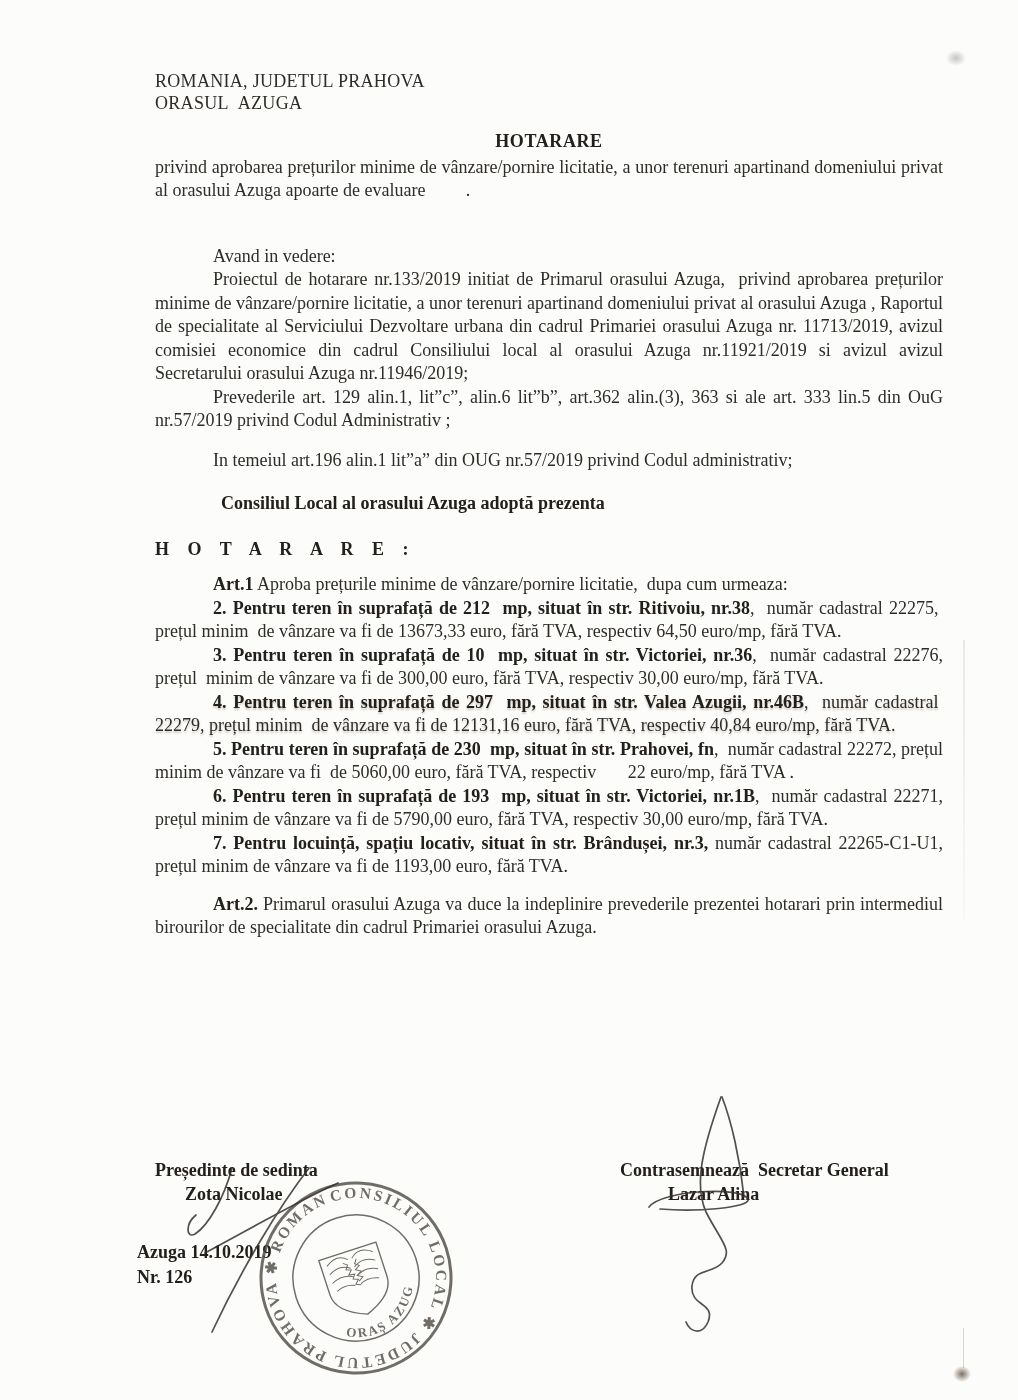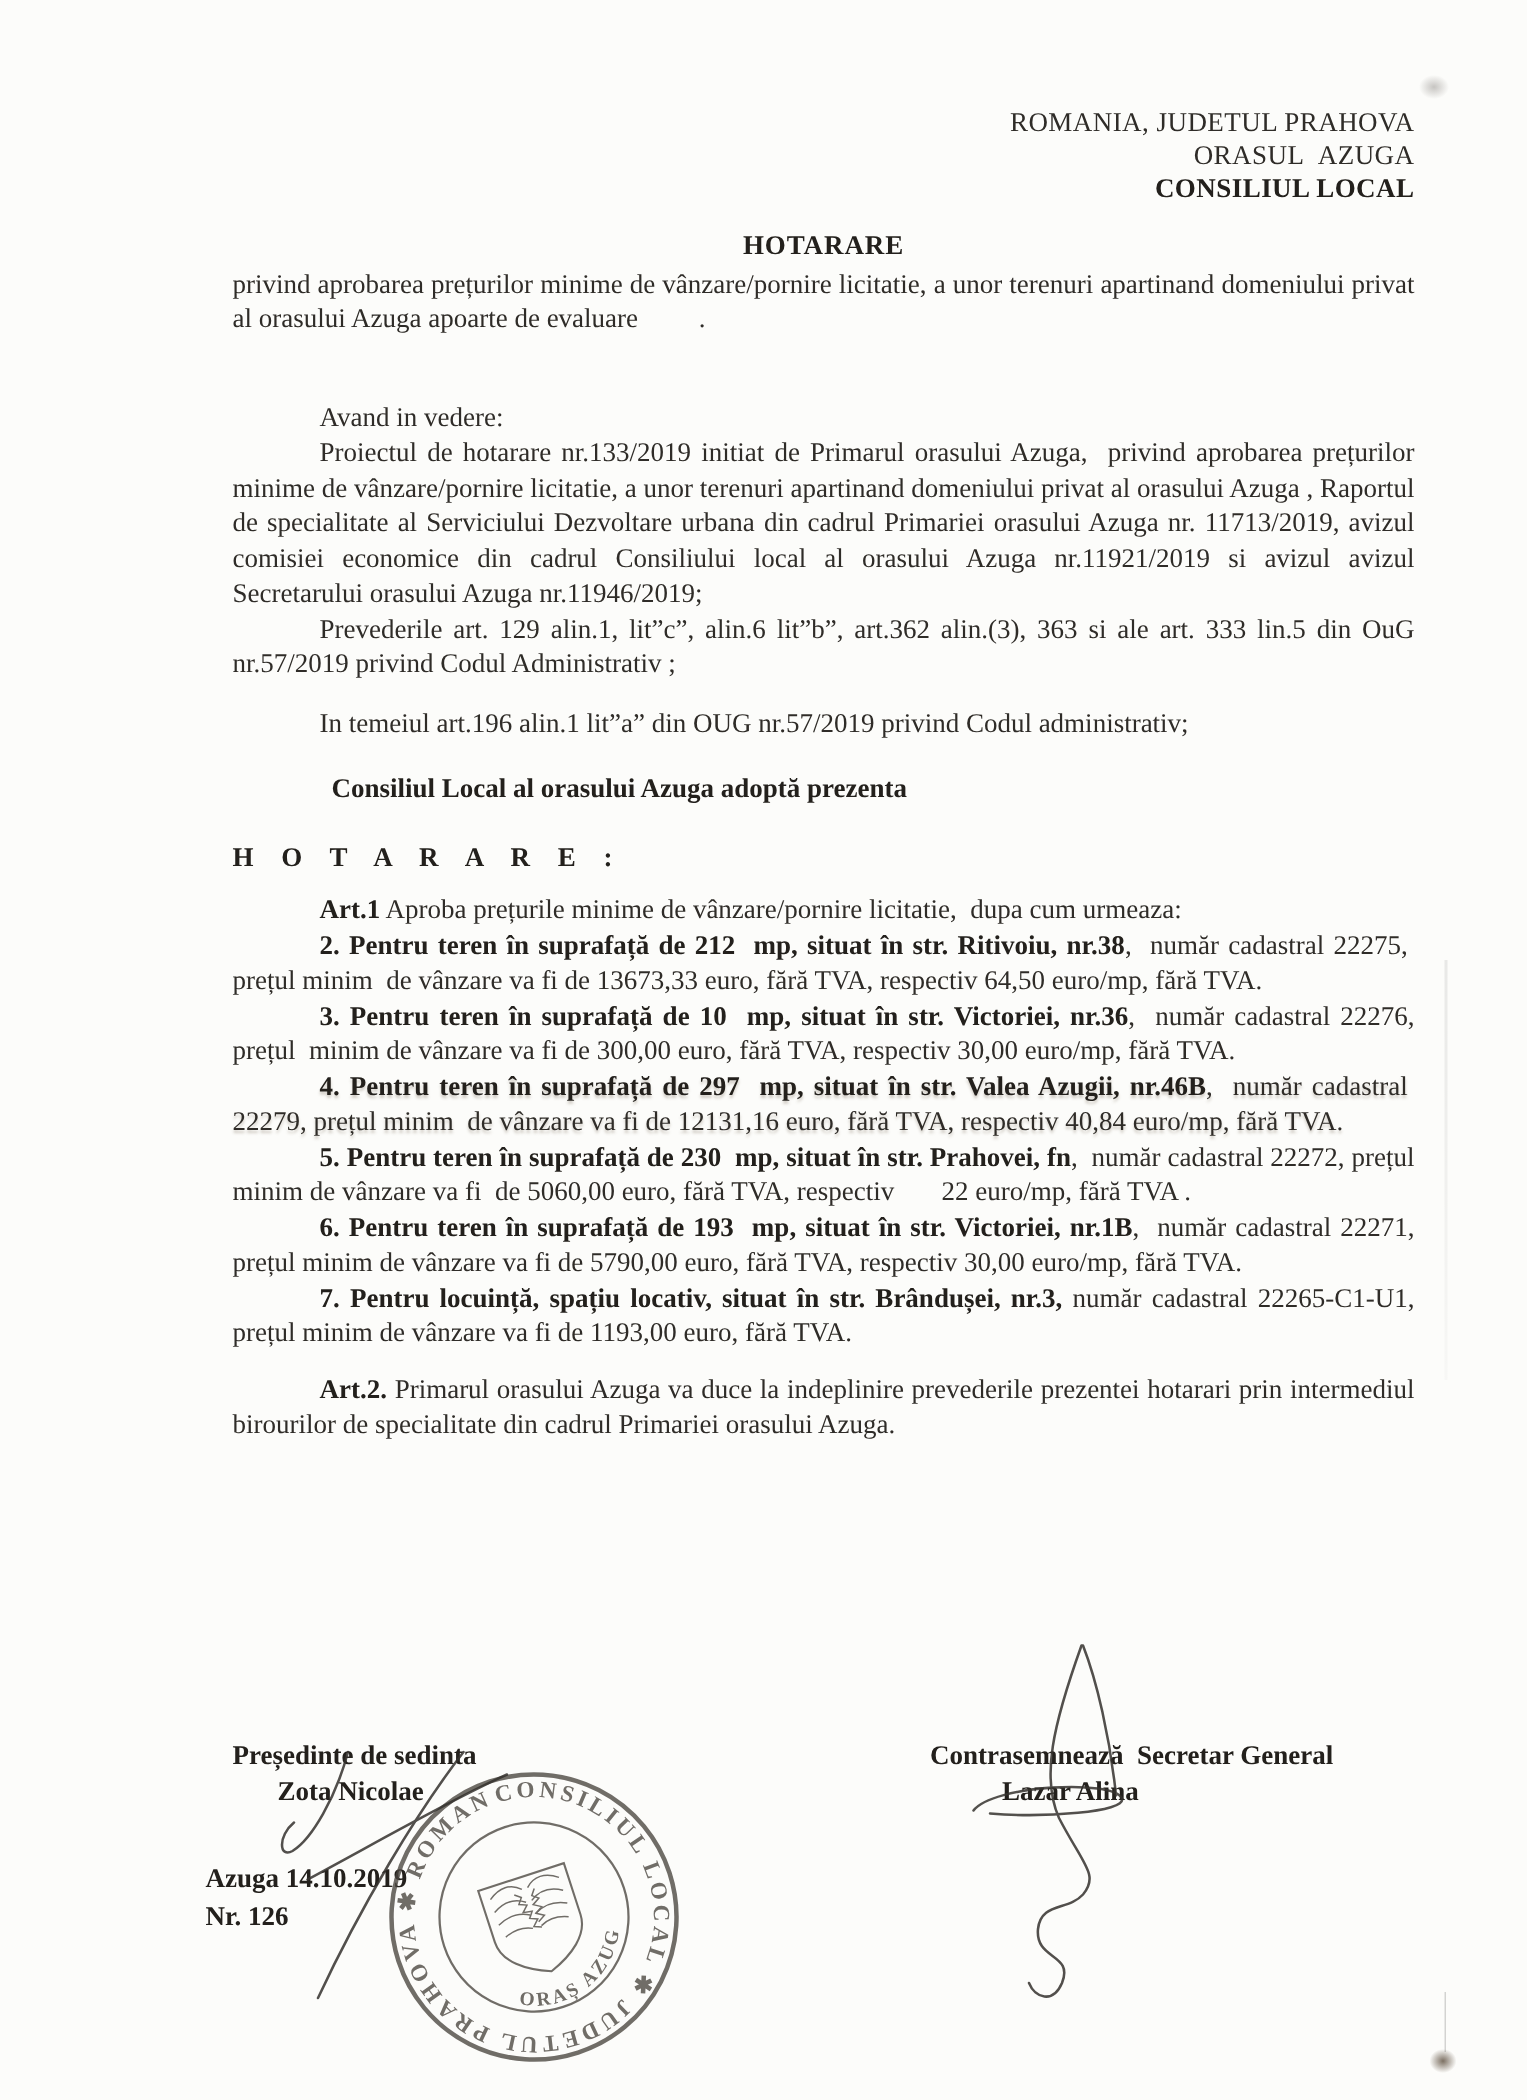--- a/index.html
+++ b/index.html
@@ -4,21 +4,21 @@
 <style>
   html,body{margin:0;padding:0;background:#d9d9d6;}
   .page{
     position:relative;width:1018px;height:1400px;margin:0 auto;
     background:#fcfcfa;overflow:hidden;
     font-family:"Liberation Serif","DejaVu Serif",serif;
     color:#2f2c28;
   }
   .doc{position:absolute;left:155px;top:70px;width:788px;}
   .doc p{margin:0;font-size:18px;line-height:23.5px;text-align:justify;}
-  .hdr p{text-align:right;font-size:18px;line-height:22px;letter-spacing:.3px;}
+  .hdr p{text-align:left;font-size:18px;line-height:22px;letter-spacing:.3px;}
   .b{font-weight:bold;color:#23201c;}
   .title{text-align:center !important;font-weight:bold;font-size:19px;margin-top:16px !important;letter-spacing:.6px;color:#23201c;}
   .subtitle{margin-top:2px !important;}
   .ind{text-indent:58px;}
   .avand{margin-top:42px !important;}
   .intemeiul{margin-top:16px !important;}
   .adopt{margin-top:20px !important;font-weight:bold;color:#23201c;text-indent:66px;text-align:left !important;}
   .hot2{margin-top:22px !important;text-align:left;font-weight:bold;font-size:19.5px;letter-spacing:7px;color:#23201c;}
   .art1{margin-top:12px !important;}
   .art2{margin-top:14px !important;}
@@ -41,21 +41,20 @@
 </style>
 </head>
 <body>
 
 <div class="page">
 
   <div class="doc">
     <div class="hdr">
       <p>ROMANIA, JUDETUL PRAHOVA</p>
       <p>ORASUL &nbsp;AZUGA</p>
-      <p class="b">CONSILIUL LOCAL</p>
     </div>
 
     <p class="title">HOTARARE</p>
     <p class="subtitle">privind aprobarea prețurilor minime de vânzare/pornire licitatie, a unor terenuri apartinand domeniului privat al orasului Azuga apoarte de evaluare&nbsp;&nbsp;&nbsp;&nbsp;&nbsp;&nbsp;&nbsp;&nbsp;&nbsp;.</p>
 
     <p class="ind avand">Avand in vedere:</p>
     <p class="ind">Proiectul de hotarare nr.133/2019 initiat de Primarul orasului Azuga,&nbsp; privind aprobarea prețurilor minime de vânzare/pornire licitatie, a unor terenuri apartinand domeniului privat al orasului Azuga , Raportul de specialitate al Serviciului Dezvoltare urbana din cadrul Primariei orasului Azuga nr. 11713/2019, avizul comisiei economice din cadrul Consiliului local al orasului Azuga nr.11921/2019 si avizul avizul Secretarului orasului Azuga nr.11946/2019;</p>
     <p class="ind">Prevederile art. 129 alin.1, lit”c”, alin.6 lit”b”, art.362 alin.(3), 363 si ale art. 333 lin.5 din OuG nr.57/2019 privind Codul Administrativ ;</p>
     <p class="ind intemeiul">In temeiul art.196 alin.1 lit”a” din OUG nr.57/2019 privind Codul administrativ;</p>
 

